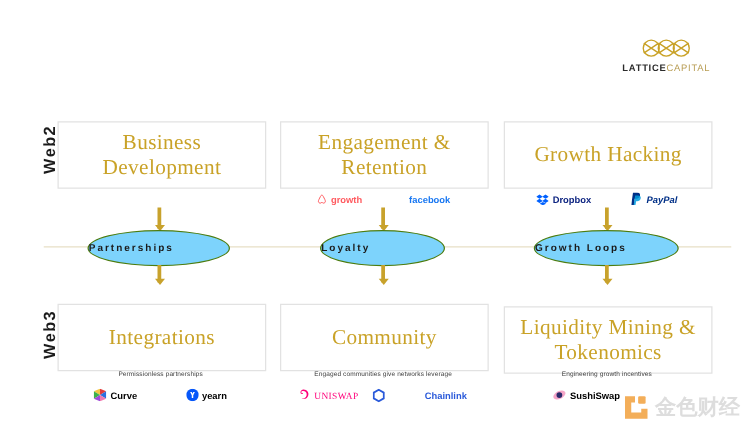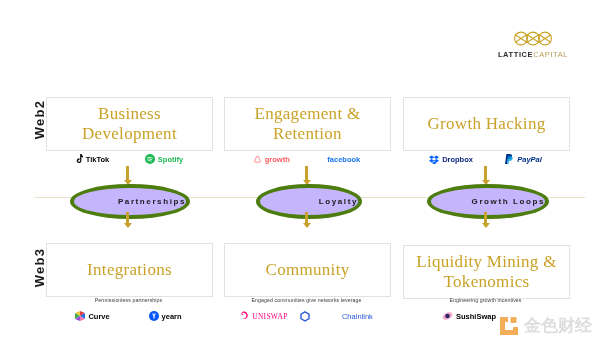--- a/index.html
+++ b/index.html
@@ -43,22 +43,22 @@
   }
 
   
   .logostrip{position:absolute;display:flex;align-items:center;justify-content:space-around;}
   .logo{display:flex;align-items:center;gap:3px;font-size:7.5px;font-weight:700;white-space:nowrap;}
   .logo .glyph{display:flex;align-items:center;justify-content:center;}
 
   
   .axisline{position:absolute;height:1px;background:#e8dfc6;}
   .pill{
-    position:absolute;border:4px solid #4d7c0f;border-radius:50%;background:#c4b5fd;
-    display:flex;align-items:center;justify-content:flex-end;
+    position:absolute;border:1px solid #4d7c0f;border-radius:50%;background:#7dd3fc;
+    display:flex;align-items:center;justify-content:flex-start;
   }
   .pill-label{font-size:8px;font-weight:700;color:#1b1b1b;letter-spacing:1.6px;white-space:nowrap;}
 
   
   .arrow{position:absolute;width:3px;background:#c8a22c;}
   .arrowhead{
     position:absolute;width:0;height:0;
     border-left:4px solid transparent;border-right:4px solid transparent;
     border-top:5px solid #c8a22c;
   }
@@ -95,43 +95,20 @@
   <div class="box" style="left:46px;top:97px;width:165px;height:52px;">
     <div class="box-title">Business Development</div>
   </div>
   <div class="box" style="left:224px;top:97px;width:165px;height:52px;">
     <div class="box-title">Engagement &amp; Retention</div>
   </div>
   <div class="box" style="left:403px;top:97px;width:165px;height:52px;">
     <div class="box-title">Growth Hacking</div>
   </div>
 
-  <div class="logostrip" style="left:56px;top:152px;width:145px;height:14px;">
-    <div class="logo">
-      <span class="glyph">
-        <svg width="9" height="10" viewBox="0 0 9 10">
-            <path d="M6.2 0h1.5c.1 1 .7 1.8 1.3 2.1v1.5c-.6 0-1.2-.2-1.6-.5v3.3c0 1.9-1.6 3.2-3.2 2.5C2.7 8.3 2.2 6.4 3.2 5.2c.6-.7 1.5-1 2.3-.8v1.6c-.7-.3-1.4.2-1.4.9 0 .6.5 1 1.1.9.5-.1.9-.5.9-1.1V0z" fill="#111"></path>
-          </svg>
-      </span>
-      <span>TikTok</span>
-    </div>
-    <div class="logo" style="color:#1db954;">
-      <span class="glyph">
-        <svg width="10" height="10" viewBox="0 0 10 10">
-            <circle cx="5" cy="5" r="5" fill="#1db954"></circle>
-            <g stroke="#fff" stroke-width=".85" stroke-linecap="round" fill="none">
-              <path d="M2.5 3.6c1.6-.5 3.5-.3 4.9.5"></path>
-              <path d="M2.8 5.2c1.3-.4 2.8-.2 3.9.5"></path>
-              <path d="M3.1 6.7c1-.3 2.2-.2 3 .4"></path>
-            </g>
-          </svg>
-      </span>
-      <span>Spotify</span>
-    </div>
-  </div>
 
   <div class="logostrip" style="left:234px;top:152px;width:145px;height:14px;">
     <div class="logo" style="color:#ff5a5f;font-weight:700;">
       <span class="glyph">
         <svg width="9" height="9" viewBox="0 0 9 9">
             <path d="M4.5 1.1c.5 0 .8.4 1.2 1.2.8 1.6 1.6 3 1.6 3.7 0 .9-.7 1.5-1.5 1.5-.5 0-1-.3-1.3-.8-.3.5-.8.8-1.3.8-.8 0-1.5-.6-1.5-1.5 0-.7.8-2.1 1.6-3.7.4-.8.7-1.2 1.2-1.2z" fill="none" stroke="#ff5a5f" stroke-width=".8"></path>
           </svg>
       </span>
       <span>growth</span>
     </div>
@@ -235,21 +212,21 @@
 
   <div class="logostrip" style="left:234px;top:309px;width:145px;height:14px;">
     <div class="logo" style="color:#ff007a;font-weight:400;letter-spacing:.3px;font-family:'Liberation Serif',serif;">
       <span class="glyph">
         <svg width="9" height="10" viewBox="0 0 9 10">
             <path d="M3 .7C4.6.3 6.3 1 7.2 2.4c1 1.6.6 3.7-.8 4.9-1.2 1-3 1-4.2 0 1.3.5 2.8.1 3.6-1 .9-1.2.7-2.9-.4-3.9-.6-.5-1.5-.8-2.4-.6-.4.1-.7.3-.9.6-.2.4 0 .8.4.9.3.1.6 0 .8-.2.3.5-.2 1-.7 1-.8 0-1.4-.8-1.2-1.6.1-.7.8-1.6 1.6-1.8z" fill="#ff007a"></path>
           </svg>
       </span>
       <span>UNISWAP</span>
     </div>
-    <div class="logo" style="color:#2a5ada;font-weight:400;gap:32px;">
+    <div class="logo" style="color:#2a5ada;font-weight:700;gap:32px;">
       <span class="glyph">
         <svg width="10" height="11" viewBox="0 0 10 11">
             <path d="M5 .8 9 3.1v4.6L5 10 1 7.7V3.1z" fill="none" stroke="#2a5ada" stroke-width="1.4"></path>
           </svg>
       </span>
       <span>Chainlink</span>
     </div>
   </div>
 
   <div class="logostrip" style="left:413px;top:309px;width:100px;height:14px;justify-content:center;">

